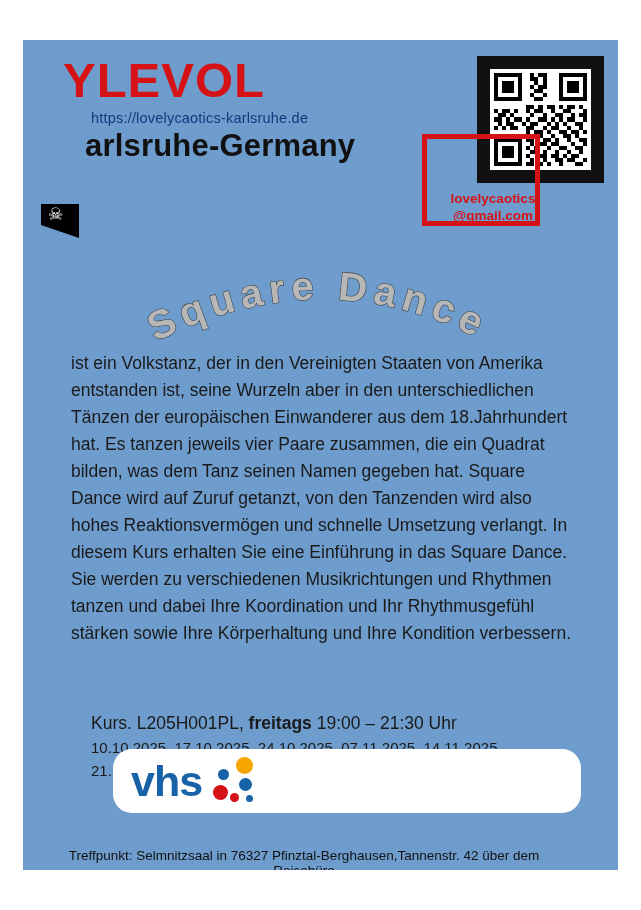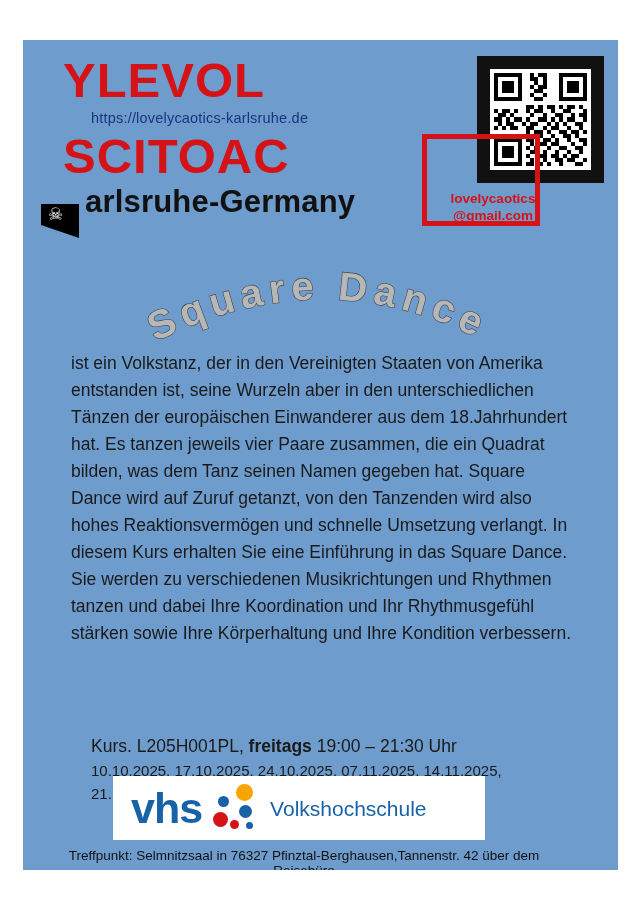--- a/index.html
+++ b/index.html
@@ -146,45 +146,46 @@
     line-height: 27px;
     color: #1a1a1a;
     text-align: left;
   }
   .body-text b { font-weight: normal; }
 
   
   .course-block {
     position: absolute;
     left: 68px;
-    top: 693px;
+    top: 670px;
     width: 470px;
     color: #1a1a1a;
   }
   .course-line {
     font-size: 17.5px;
     line-height: 26px;
   }
   .course-line b { font-weight: bold; }
   .dates-line {
     font-size: 15px;
     line-height: 22px;
     margin-top: 1px;
   }
 
   
   .vhs-box {
     position: absolute;
     left: 90px;
-    top: 736px;
-    width: 372px;
+    top: 709px;
+    width: 468px;
     height: 64px;
     background: #ffffff;
     display: flex;
     align-items: center;
+    border-radius: 19px;
   }
   .vhs-mark {
     font-family: "Liberation Sans", sans-serif;
     font-weight: bold;
     font-size: 43px;
     color: #1862a8;
     margin-left: 18px;
     letter-spacing: -1px;
   }
   .vhs-dots { position: relative; width: 56px; height: 52px; margin-left: 4px; }
@@ -209,21 +210,20 @@
   }
 </style>
 </head>
 <body>
 
 <div class="poster">
 
   <div class="title-block">
     <div class="title-line">YLEVOL</div>
     <div class="url-line">https://lovelycaotics-karlsruhe.de</div>
-    <div class="title-line">SCITOAC</div>
     <div class="city-line">arlsruhe-Germany</div>
   </div>
   <div class="flag-mark"></div>
   <div class="flag-skull">☠</div>
 
   <div class="qr-frame">
     <div class="qr-inner">
       <svg width="101" height="101" viewBox="0 0 25 25" shape-rendering="crispEdges" aria-hidden="true">
         <rect width="25" height="25" fill="#ffffff"></rect>
         <g fill="#000000">
@@ -386,19 +386,18 @@
     <div class="vhs-mark">vhs</div>
     <div class="vhs-dots">
       <span class="dot" style="left:30px; top:2px; width:17px; height:17px; background:#f7a600;"></span>
       <span class="dot" style="left:12px; top:14px; width:11px; height:11px; background:#1862a8;"></span>
       <span class="dot" style="left:33px; top:23px; width:13px; height:13px; background:#1862a8;"></span>
       <span class="dot" style="left:7px; top:30px; width:15px; height:15px; background:#d51317;"></span>
       <span class="dot" style="left:24px; top:38px; width:9px; height:9px; background:#d51317;"></span>
       <span class="dot" style="left:40px; top:40px; width:7px; height:7px; background:#1862a8;"></span>
     </div>
     <div class="vhs-name">
-      <div>Volkshochschule</div>
     </div>
   </div>
 
   <div class="footer">Treffpunkt: Selmnitzsaal in 76327 Pfinztal-Berghausen,Tannenstr. 42 über dem Reisebüro</div>
 
 </div>
 
 </body></html>

